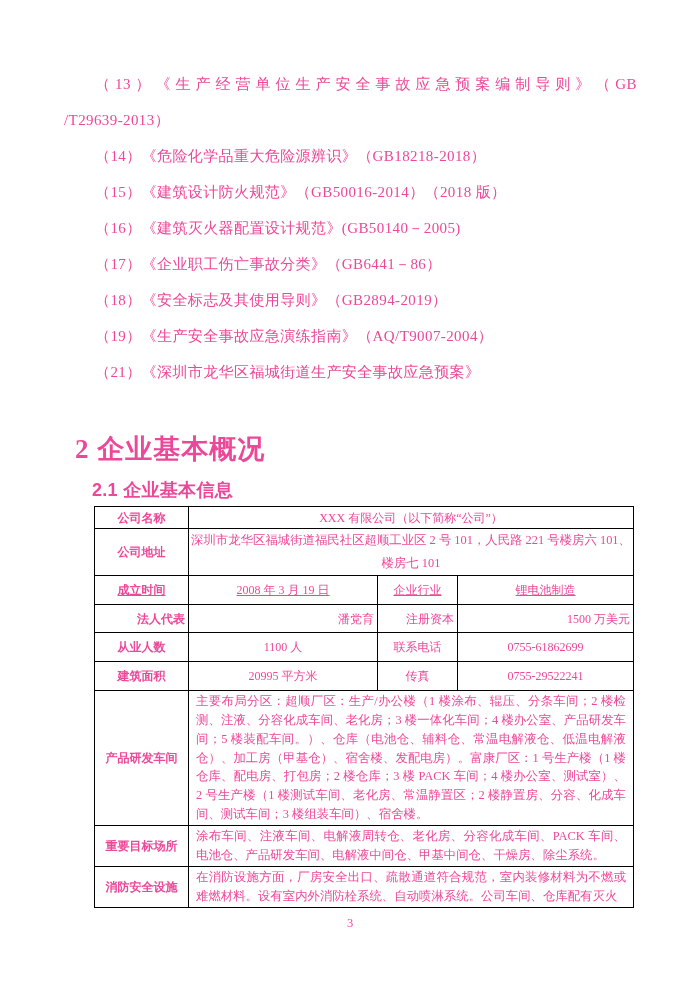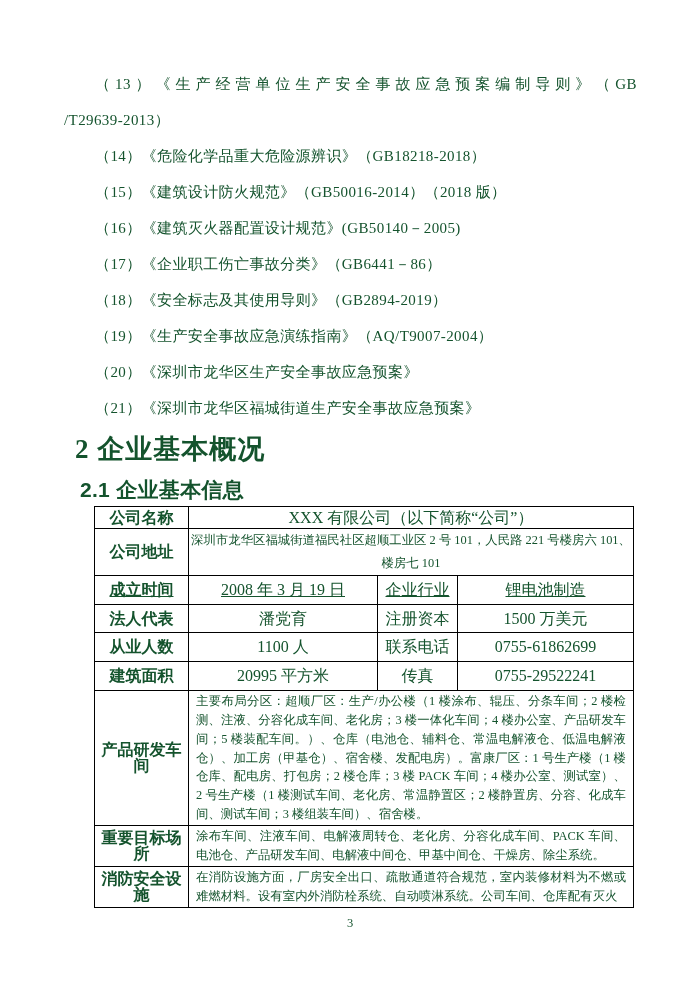--- a/index.html
+++ b/index.html
@@ -1,42 +1,42 @@
 <!DOCTYPE html>
 <html><head>
 <meta charset="utf-8">
 <style>
   html,body{margin:0;padding:0;background:#ffffff;}
   .page{
     position:relative;width:700px;height:990px;background:#ffffff;
-    color:#14532d;font-family:"Liberation Serif","DejaVu Serif",serif;
+    color:#ec4899;font-family:"Liberation Serif","DejaVu Serif",serif;
     overflow:hidden;
   }
   
   .refs{position:absolute;left:64px;top:66px;width:573px;font-size:15px;line-height:36px;}
   .ref{margin:0;text-indent:31px;letter-spacing:0.4px;}
   .ref-wrap{text-indent:0;}
   .ref-l1{display:block;text-indent:31px;text-align:justify;text-align-last:justify;}
   .ref-l2{display:block;}
   
   .chapter{position:absolute;left:75px;top:428px;margin:0;font-size:27px;line-height:42px;font-weight:700;letter-spacing:1px;font-family:"Liberation Serif","DejaVu Serif",serif;}
-  .section{position:absolute;left:80px;top:477px;margin:0;font-size:21px;line-height:26px;font-weight:700;font-family:"Liberation Sans","DejaVu Sans",sans-serif;letter-spacing:0.3px;}
+  .section{position:absolute;left:92px;top:477px;margin:0;font-size:18px;line-height:26px;font-weight:700;font-family:"Liberation Sans","DejaVu Sans",sans-serif;letter-spacing:0.3px;}
   
   .info{position:absolute;left:94px;top:506px;width:539px;border-collapse:collapse;table-layout:fixed;}
   .info td{
-    border:1px solid #000;padding:0 3px;font-size:16px;line-height:16px;
+    border:1px solid #000;padding:0 3px;font-size:12px;line-height:16px;
     text-align:center;vertical-align:middle;overflow:hidden;
   }
   .lbl{font-family:"Liberation Sans","DejaVu Sans",sans-serif;font-weight:700;}
   td.j{text-align:justify;padding:1px 7px;font-size:12.4px;line-height:18.8px;}
   td.addr{font-size:12.4px;line-height:23px;padding:0 2px;}
   tr.r1 td{height:21px;}
   tr.r2 td{height:35px;}
   tr.r3 td{height:28px;text-decoration:underline;}
-  tr.r4 td{height:27px;}
+  tr.r4 td{height:27px;text-align:right;}
   tr.r5 td{height:28px;}
   tr.r6 td{height:28px;}
   tr.r7 td{height:132px;}
   tr.r8 td{height:35px;}
   tr.r8 td.j{line-height:17px;}
   tr.r9 td{height:38px;}
   tr.r10 td{height:37px;}
   
   .pagenum{position:absolute;left:0;top:915px;width:700px;text-align:center;font-size:12.5px;line-height:16px;}
 </style>
@@ -49,21 +49,20 @@
     <p class="ref ref-wrap">
       <span class="ref-l1">（13）《生产经营单位生产安全事故应急预案编制导则》（GB</span>
       <span class="ref-l2">/T29639-2013）</span>
     </p>
     <p class="ref">（14）《危险化学品重大危险源辨识》（GB18218-2018）</p>
     <p class="ref">（15）《建筑设计防火规范》（GB50016-2014）（2018 版）</p>
     <p class="ref">（16）《建筑灭火器配置设计规范》(GB50140－2005)</p>
     <p class="ref">（17）《企业职工伤亡事故分类》（GB6441－86）</p>
     <p class="ref">（18）《安全标志及其使用导则》（GB2894-2019）</p>
     <p class="ref">（19）《生产安全事故应急演练指南》（AQ/T9007-2004）</p>
-    <p class="ref">（20）《深圳市龙华区生产安全事故应急预案》</p>
     <p class="ref">（21）《深圳市龙华区福城街道生产安全事故应急预案》</p>
   </section>
 
   <h1 class="chapter">2 企业基本概况</h1>
   <h2 class="section">2.1 企业基本信息</h2>
 
   <table class="info">
     <colgroup>
       <col style="width:94px">
         <col style="width:189px">

